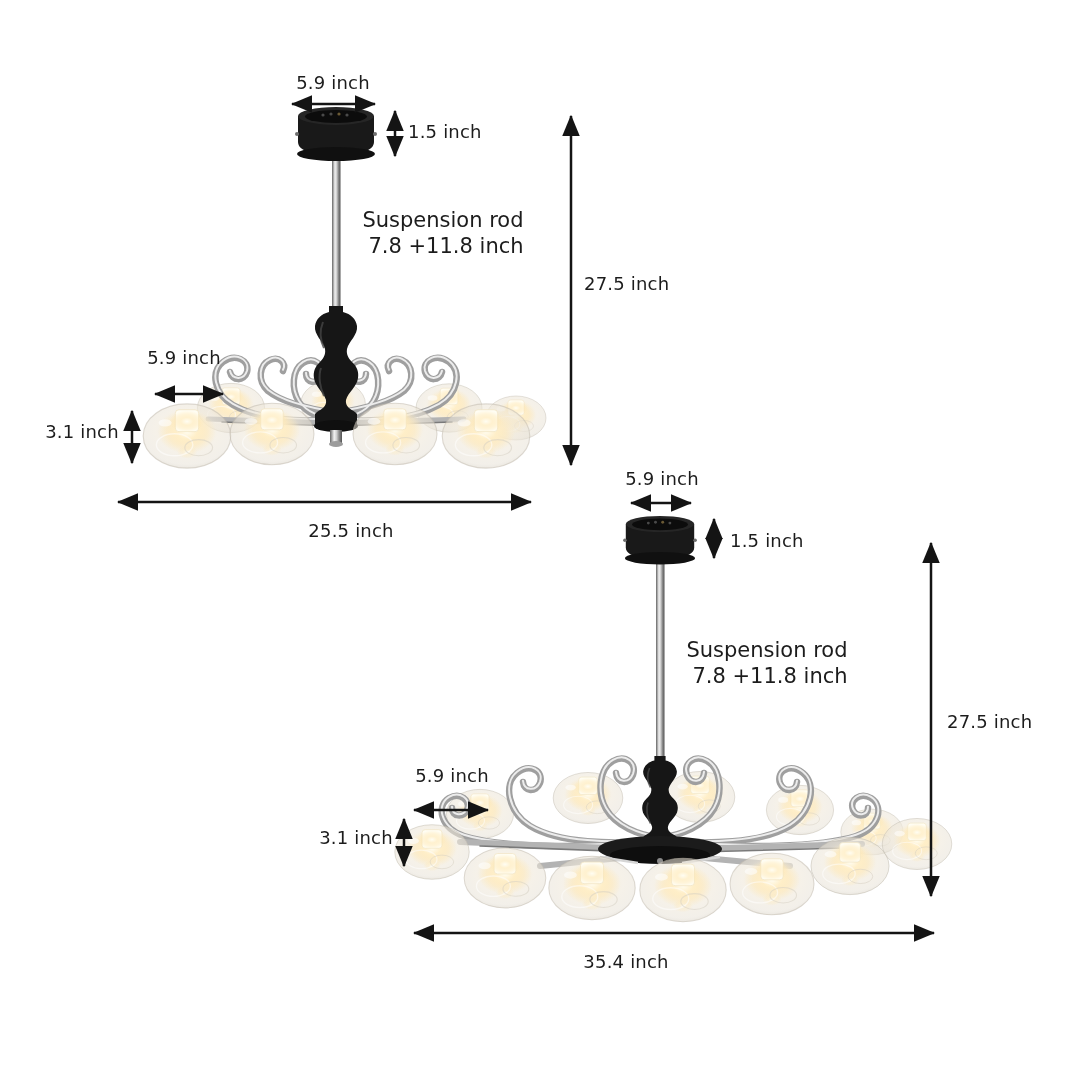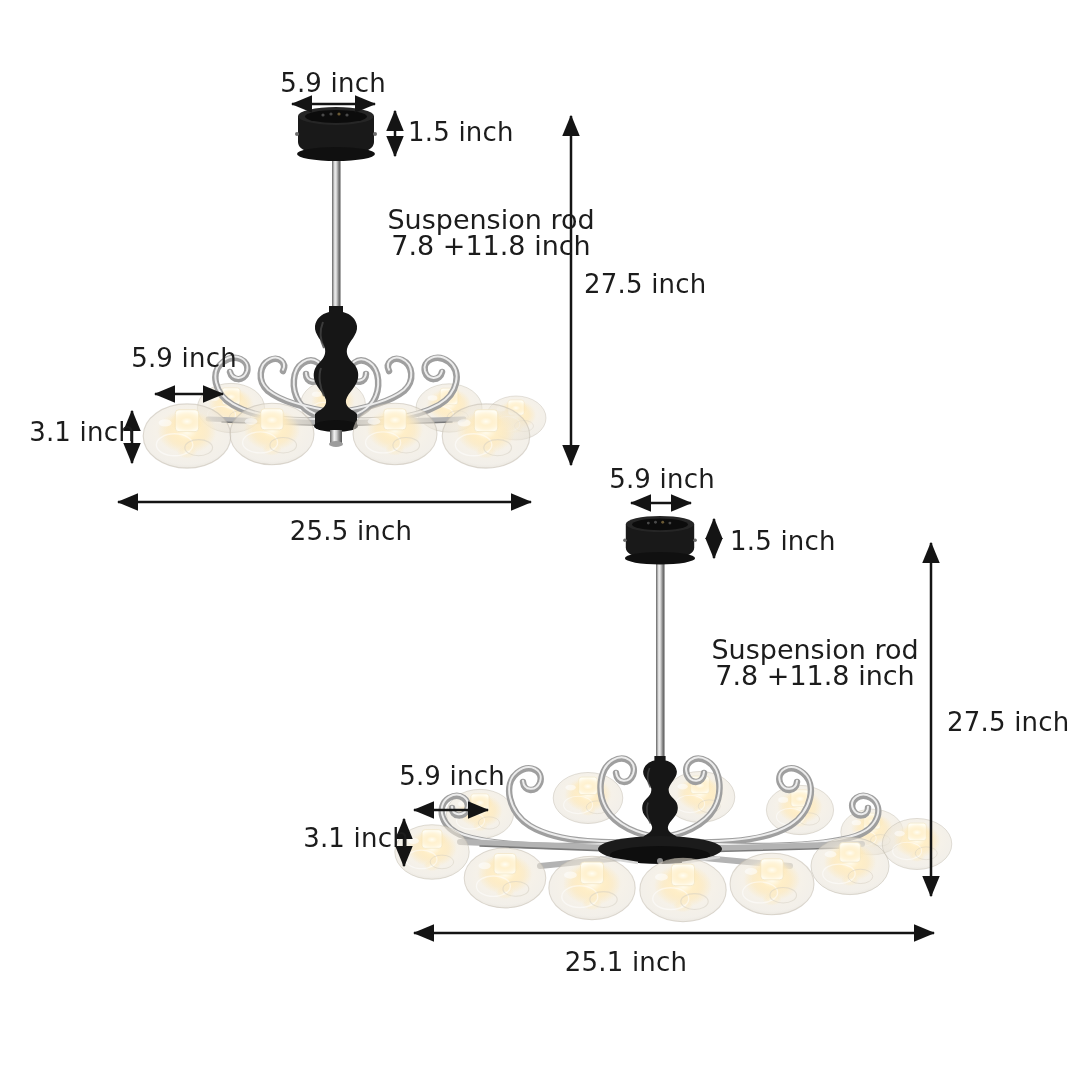--- a/index.html
+++ b/index.html
@@ -7,36 +7,35 @@
     position:relative;
     width:1080px;height:1080px;
     background:#ffffff;
     overflow:hidden;
     font-family:"DejaVu Sans","Liberation Sans",sans-serif;
     color:#1c1c1c;
   }
   .canvas svg{position:absolute;left:0;top:0;}
   .dim-label{
     position:absolute;
-    font-size:26px;
+    font-size:18px;
     line-height:26px;
     color:#1c1c1c;
     white-space:nowrap;
     letter-spacing:0.2px;
   }
   .dim-label.centered{transform:translateX(-50%);}
   .rod-note{
     position:absolute;
-    font-size:27px;
+    font-size:21px;
     line-height:26px;
     color:#1c1c1c;
-    text-align:center;
+    text-align:right;
     transform:translateX(-50%);
     white-space:nowrap;
-    margin-left:48px;
   }
 </style>
 </head>
 <body>
 
 <div class="canvas">
 
 <svg width="1080" height="1080" viewBox="0 0 1080 1080">
   <defs>
     <marker id="ah" markerUnits="strokeWidth" markerWidth="8.5" markerHeight="7" refX="8" refY="3.5" orient="auto-start-reverse">
@@ -219,15 +218,15 @@
 
 <div class="dim-label centered" style="left:662px;top:466px">5.9 inch</div>
 <div class="dim-label" style="left:730px;top:528px">1.5 inch</div>
 <div class="rod-note" style="left:767px;top:637px">
   <div>Suspension rod</div>
   <div>7.8 +11.8 inch</div>
 </div>
 <div class="dim-label" style="left:947px;top:709px">27.5 inch</div>
 <div class="dim-label centered" style="left:452px;top:763px">5.9 inch</div>
 <div class="dim-label centered" style="left:356px;top:825px">3.1 inch</div>
-<div class="dim-label centered" style="left:626px;top:949px">25.1 inch</div>
+<div class="dim-label centered" style="left:626px;top:949px">35.4 inch</div>
 
 </div>
 
 </body></html>

